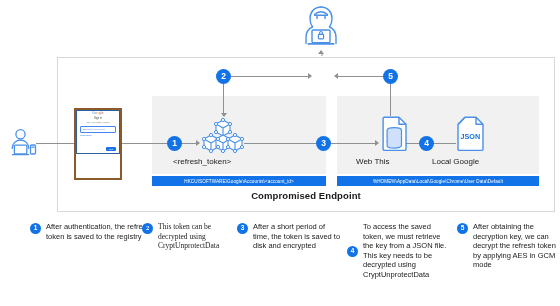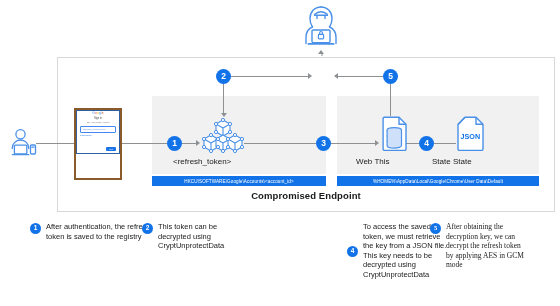--- a/index.html
+++ b/index.html
@@ -95,24 +95,24 @@
   .g-btn{
     position:absolute;right:3px;bottom:2px;background:#1a73e8;color:#fff;
     font-size:1.8px;padding:1px 3px;border-radius:1px;
   }
 
   
   #footnotes{left:0;top:222px;width:560px;height:84px;}
   .fn{position:absolute;top:0;display:flex;gap:5px;}
   .fn .txt{font-size:7.5px;line-height:9.6px;color:#1a1a1a;}
   #fn1{left:30px;width:122px;}
-  #fn2{left:142px;width:100px;}
+  #fn2{left:142px;width:100px;font-family:Liberation Serif, serif;}
   #fn3{left:237px;width:105px;}
   #fn4{left:347px;width:106px;align-items:center;}
-  #fn5{left:430px;width:100px;font-family:Liberation Serif, serif;}
+  #fn5{left:457px;width:100px;}
 
   svg{display:block;overflow:visible;}
 </style>
 </head>
 <body>
 
 <div class="abs" id="attacker-icon" style="left:295px;top:4px;width:52px;height:48px;">
   <svg width="52" height="48" viewBox="0 0 52 48">
     <g fill="none" stroke="#4a90e8" stroke-width="1.4" stroke-linecap="round" stroke-linejoin="round">
       <path d="M26 3 C19.5 3 15 8 15 14.5 C15 18 16 21 17.5 23"></path>
@@ -264,21 +264,21 @@
 <div class="abs nodecap" id="webdata-label" style="left:356px;top:157px;width:76px;">Web This</div>
 
 <div class="abs" id="localstate-icon" style="left:456px;top:116px;width:29px;height:36px;">
   <svg width="29" height="36" viewBox="0 0 29 36">
     <path d="M9 1.2 H20 L27 8.2 V33 a1.4 1.4 0 0 1 -1.4 1.4 H3.4 a1.4 1.4 0 0 1 -1.4 -1.4 V8.5 Z" fill="#fff" stroke="#4a90e8" stroke-width="1.4" stroke-linejoin="round"></path>
     <path d="M20 1.2 V8.2 H27" fill="none" stroke="#4a90e8" stroke-width="1.4" stroke-linejoin="round"></path>
     <path d="M9 1.2 L2 8.5" fill="none" stroke="#4a90e8" stroke-width="1.4" stroke-linejoin="round"></path>
     <text x="14.3" y="22.5" text-anchor="middle" font-family="Liberation Sans, sans-serif" font-size="7.2" font-weight="bold" fill="#1273e8">JSON</text>
   </svg>
 </div>
-<div class="abs nodecap" id="localstate-label" style="left:432px;top:157px;width:78px;">State State</div>
+<div class="abs nodecap" id="localstate-label" style="left:432px;top:157px;width:78px;">Local Google</div>
 
 <div class="abs pathbar" id="path-registry">HKCU\SOFTWARE\Google\Accounts\&lt;account_id&gt;</div>
 <div class="abs pathbar" id="path-disk">%HOME%\AppData\Local\Google\Chrome\User Data\Default</div>
 
 <div class="abs badge badge-d" style="left:167px;top:136px;">1</div>
 <div class="abs badge badge-d" style="left:216px;top:69px;">2</div>
 <div class="abs badge badge-d" style="left:316px;top:136px;">3</div>
 <div class="abs badge badge-d" style="left:419px;top:136px;">4</div>
 <div class="abs badge badge-d" style="left:383px;top:69px;">5</div>
 
@@ -289,20 +289,24 @@
   <div class="fn" id="fn1">
     <div class="badge badge-c" style="flex:0 0 auto;margin-top:1px;">1</div>
     <div class="txt">After authentication, the refresh token is saved to the registry</div>
   </div>
 
   <div class="fn" id="fn2">
     <div class="badge badge-c" style="flex:0 0 auto;margin-top:1px;">2</div>
     <div class="txt">This token can be decrypted using CryptUnprotectData</div>
   </div>
 
+  <div class="fn" id="fn3">
+    <div class="badge badge-c" style="flex:0 0 auto;margin-top:1px;">3</div>
+    <div class="txt">After a short period of time, the token is saved to disk and encrypted</div>
+  </div>
 
   <div class="fn" id="fn4">
     <div class="badge badge-c" style="flex:0 0 auto;margin-top:1px;">4</div>
     <div class="txt">To access the saved token, we must retrieve the key from a JSON file. This key needs to be decrypted using CryptUnprotectData</div>
   </div>
 
   <div class="fn" id="fn5">
     <div class="badge badge-c" style="flex:0 0 auto;margin-top:1px;">5</div>
     <div class="txt">After obtaining the decryption key, we can decrypt the refresh token by applying AES in GCM mode</div>
   </div>

